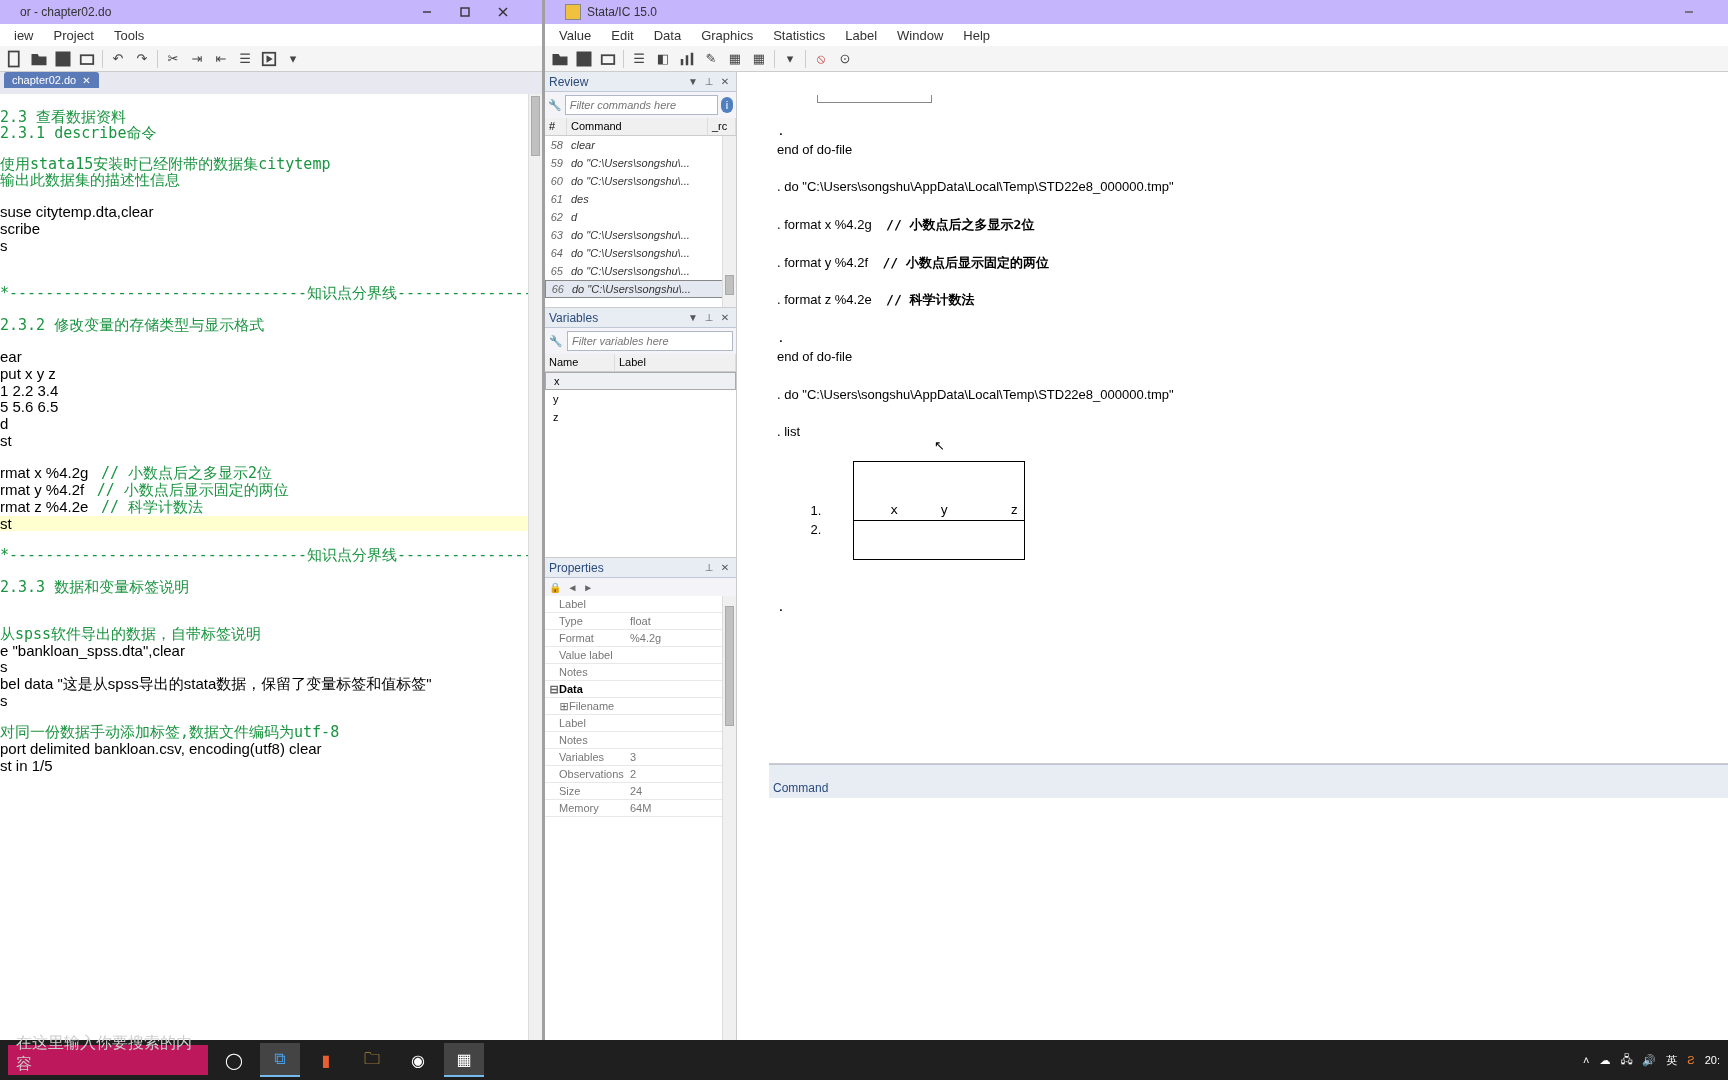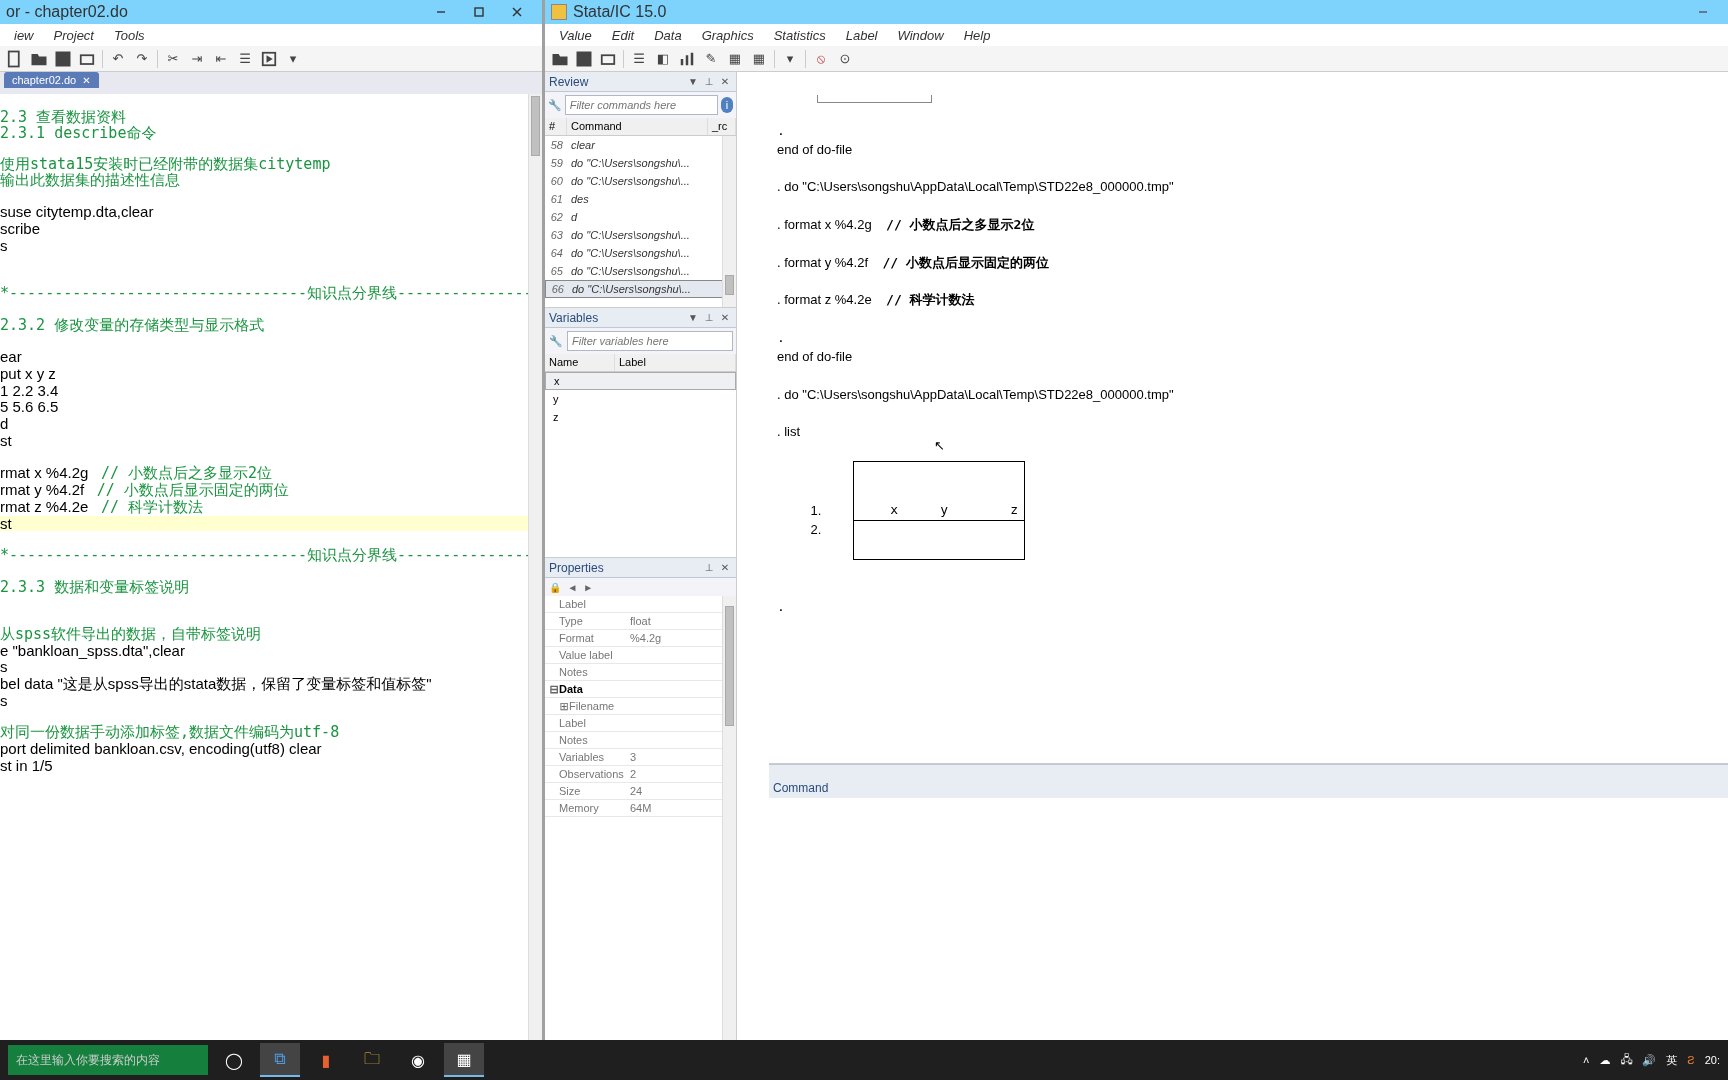--- a/index.html
+++ b/index.html
@@ -3,31 +3,31 @@
 <meta charset="utf-8">
 <style>
 * { box-sizing: border-box; margin: 0; padding: 0; font-family: "Microsoft YaHei", Arial, sans-serif; }
 body { width: 1728px; height: 1080px; overflow: hidden; background: #fff; font-size: 12px; }
 
 .container { display: flex; width: 100%; height: 100%; }
 .left-app { width: 545px; height: 100%; border-right: 3px solid #a0a0a0; display: flex; flex-direction: column; background: #fff; }
 .right-app { flex: 1; height: 100%; display: flex; flex-direction: column; background: #fff; justify-content: space-between; }
 
 
-.titlebar { height: 24px; background: #7dd3fc; display: flex; align-items: center; padding: 0 6px; font-size: 16px; color: #333; }
+.titlebar { height: 24px; background: #c4b5fd; display: flex; align-items: center; padding: 0 20px; font-size: 12px; color: #333; }
 .titlebar .title-text { flex: 1; }
 .titlebar .win-controls { display: flex; gap: 0; }
 .titlebar .win-btn { width: 38px; height: 22px; display: flex; align-items: center; justify-content: center; font-size: 13px; color: #333; }
 .titlebar .win-btn svg { width: 10px; height: 10px; }
 .titlebar .app-icon { width: 16px; height: 16px; margin-right: 6px; background: #f0c040; border: 1px solid #888; }
 .right-app .titlebar .win-controls .win-btn { color: #555; }
 
 
 .menubar { height: 22px; display: flex; align-items: center; padding: 0 4px; font-size: 13px; color: #333; }
-.menubar .menu-item { padding: 2px 10px; font-style: italic; }
+.menubar .menu-item { padding: 2px 10px; }
 
 
 .toolbar { height: 26px; display: flex; align-items: center; padding: 2px 4px; gap: 2px; border-bottom: 1px solid #ccc; background: #f5f5f5; }
 .toolbar .tb-btn { width: 22px; height: 22px; display: flex; align-items: center; justify-content: center; font-size: 13px; color: #444; border: 1px solid transparent; }
 .toolbar .tb-sep { width: 1px; height: 18px; background: #ccc; margin: 0 2px; }
 
 
 .tabbar { height: 22px; background: #e8e8f0; display: flex; align-items: flex-start; padding: 0 4px; }
 .tab { background: #5b7ab8; color: #fff; font-size: 11px; padding: 2px 8px; border-radius: 3px 3px 0 0; display: flex; align-items: center; gap: 6px; }
 .tab .tab-close { font-size: 10px; }
@@ -97,21 +97,21 @@
 .results .rownum { display: inline-block; width: 30px; text-align: right; }
 .results .cursor { position: absolute; }
 
 
 .cmd-area { border-top: 1px solid #ccc; display: flex; flex-direction: column; }
 .cmd-area .panel-hdr { border-bottom: none; }
 .cmd-input { height: 260px; background: #fff; }
 
 
 .taskbar { position: absolute; left: 0; right: 0; bottom: 0; height: 40px; background: #1f1f1f; display: flex; align-items: center; padding: 0 8px; gap: 6px; color: #fff; font-size: 12px; z-index: 10; }
-.taskbar .search-box { flex: 0 0 200px; height: 30px; background: #15803d; display: flex; align-items: center; padding: 0 8px; color: #ccc; font-size: 12px; }
+.taskbar .search-box { flex: 0 0 200px; height: 30px; background: #be185d; display: flex; align-items: flex-end; padding: 0 8px; color: #ccc; font-size: 16px; }
 .taskbar .tb-icon { width: 40px; height: 34px; display: flex; align-items: center; justify-content: center; font-size: 16px; }
 .taskbar .tb-icon.active { background: #444; border-bottom: 2px solid #76b9ed; }
 .taskbar .tray { margin-left: auto; display: flex; align-items: center; gap: 10px; font-size: 11px; }
 
 svg { stroke: currentColor; fill: none; stroke-width: 1.4; }
 .icon-fill { fill: currentColor; stroke: none; }
 
 .small-box { border: 1px solid #888; width: 115px; height: 8px; margin-left: 40px; border-top: none; }
 
 .right-status-split { width: 670px; }

